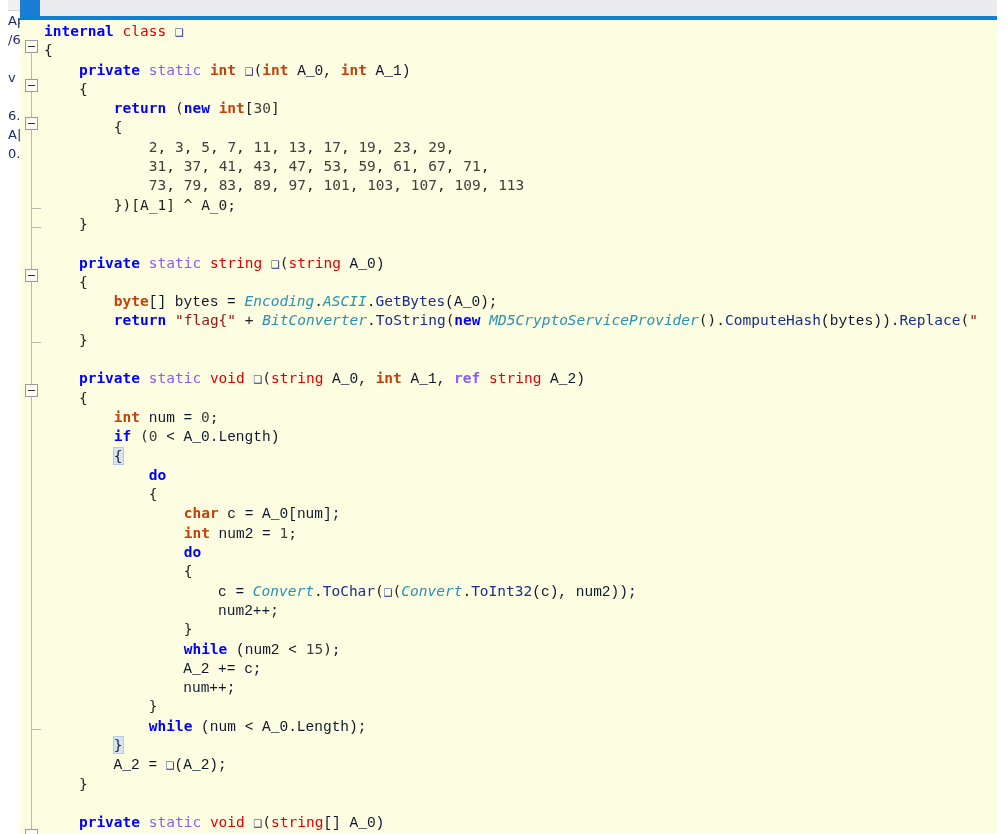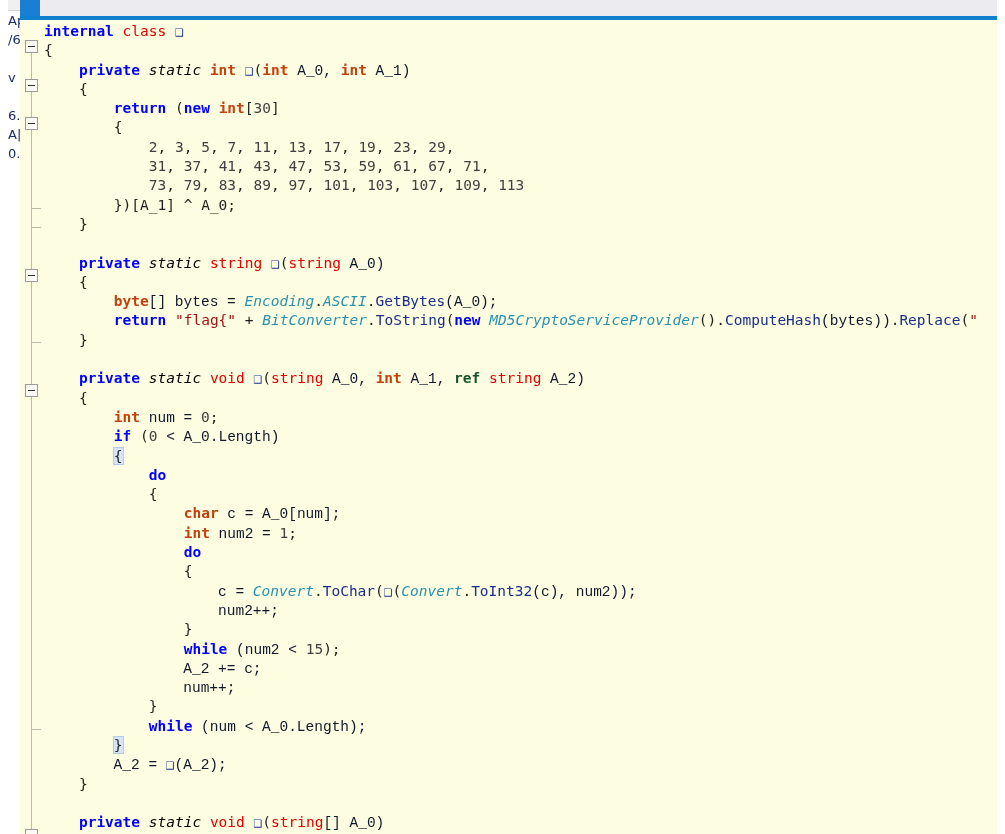--- a/index.html
+++ b/index.html
@@ -90,22 +90,22 @@
     color:#1f1f1f;
     white-space:pre;
     letter-spacing:0px;
   }
   #code .ln{display:block;height:19.3px;white-space:pre;}
 
   
   .kw   {color:#0000ff;font-weight:bold;}       
   .kwr  {color:#c2410c;font-weight:bold;}       
   .kwrt {color:#e30000;}                        
-  .kwmod{color:#000000;font-style:italic;}                        
-  .kwref{color:#14532d;font-weight:bold;}       
+  .kwmod{color:#8b5cf6;}                        
+  .kwref{color:#8b5cf6;font-weight:bold;}       
   .typ  {color:#2b91af;font-style:italic;}                        
   .mth  {color:#1a2e8a;font-weight:normal;}       
   .num  {color:#404040;}                        
   .str  {color:#a31515;}                        
   .id   {color:#0f172a;font-family:Liberation Mono, monospace;}
   .pun  {color:#1f1f1f;}
   .obf  {color:#1a2e8a;font-weight:bold;}
   .brace-hl{background:#d6e4f7;outline:1px solid #b5c9e8;}
 </style>
 </head>

